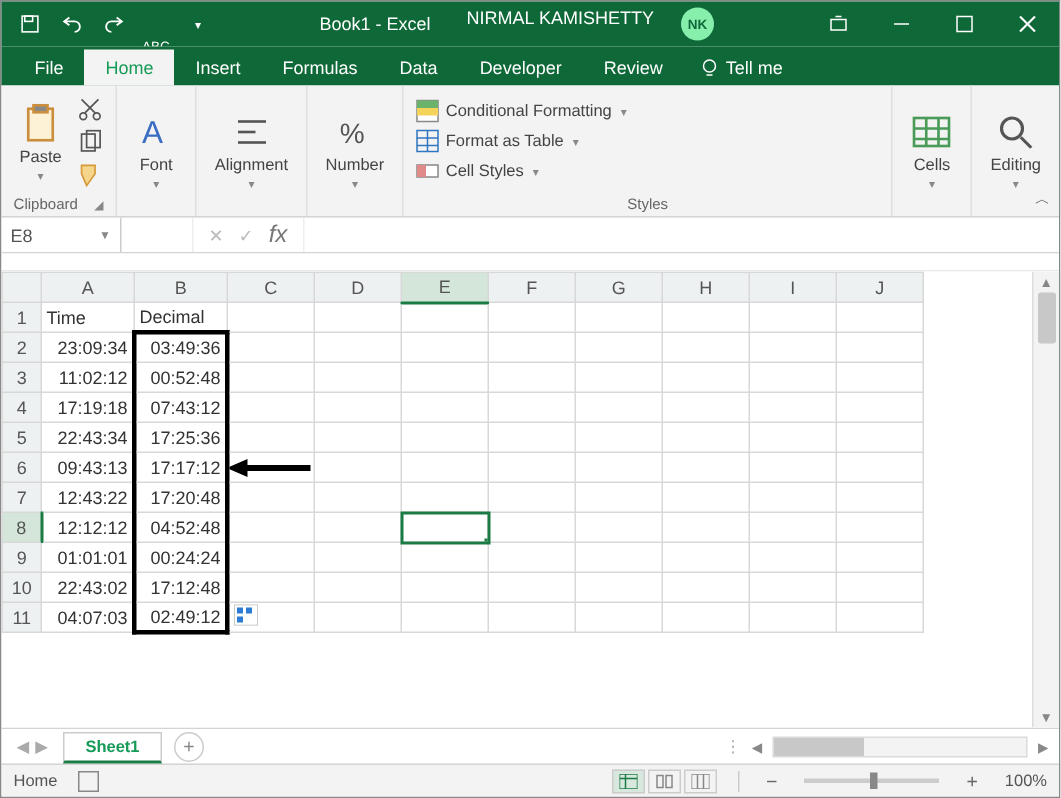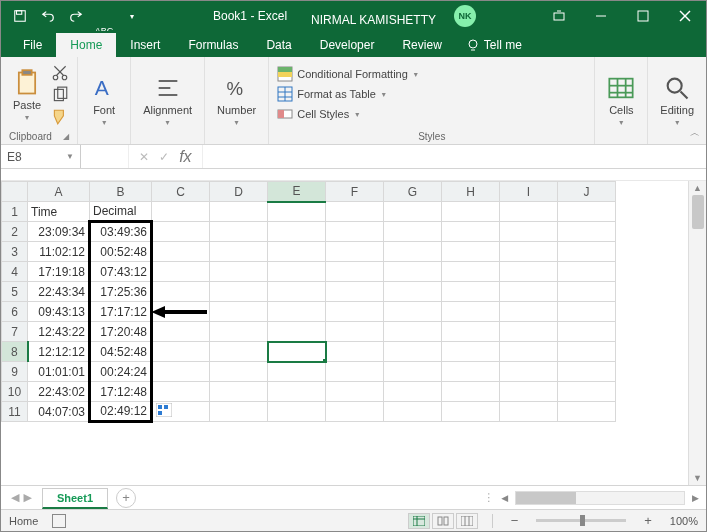--- a/index.html
+++ b/index.html
@@ -116,21 +116,21 @@
             <path d="M10 3 L14 6 L10 9 M14 6 H6 A4 4 0 0 0 6 14"></path>
           </svg>
         </div>
       <div class="qat-btn" style="font-size:9px;flex-direction:column;line-height:1;margin-top:43px;">ABC<svg viewBox="0 0 12 6" width="12" height="6" stroke="#fff" fill="none">
             <path d="M1 2 L4 5 L11 0"></path>
           </svg></div>
       <div class="qat-btn" style="font-size:8px;">▾</div>
     </div>
     <div class="title-center">
       <span>Book1 - Excel</span>
-      <span style="display:flex;align-items:flex-end;gap:18px;">
+      <span style="display:flex;align-items:flex-start;gap:18px;">
         <span>NIRMAL KAMISHETTY</span>
         <span class="user-badge">NK</span>
       </span>
     </div>
     <div class="win-controls">
       <div class="win-btn">
           <svg viewBox="0 0 12 12" fill="none" stroke="#fff">
             <rect x="1" y="3" width="10" height="7"></rect>
             <path d="M4 1 L8 1"></path>
           </svg>

